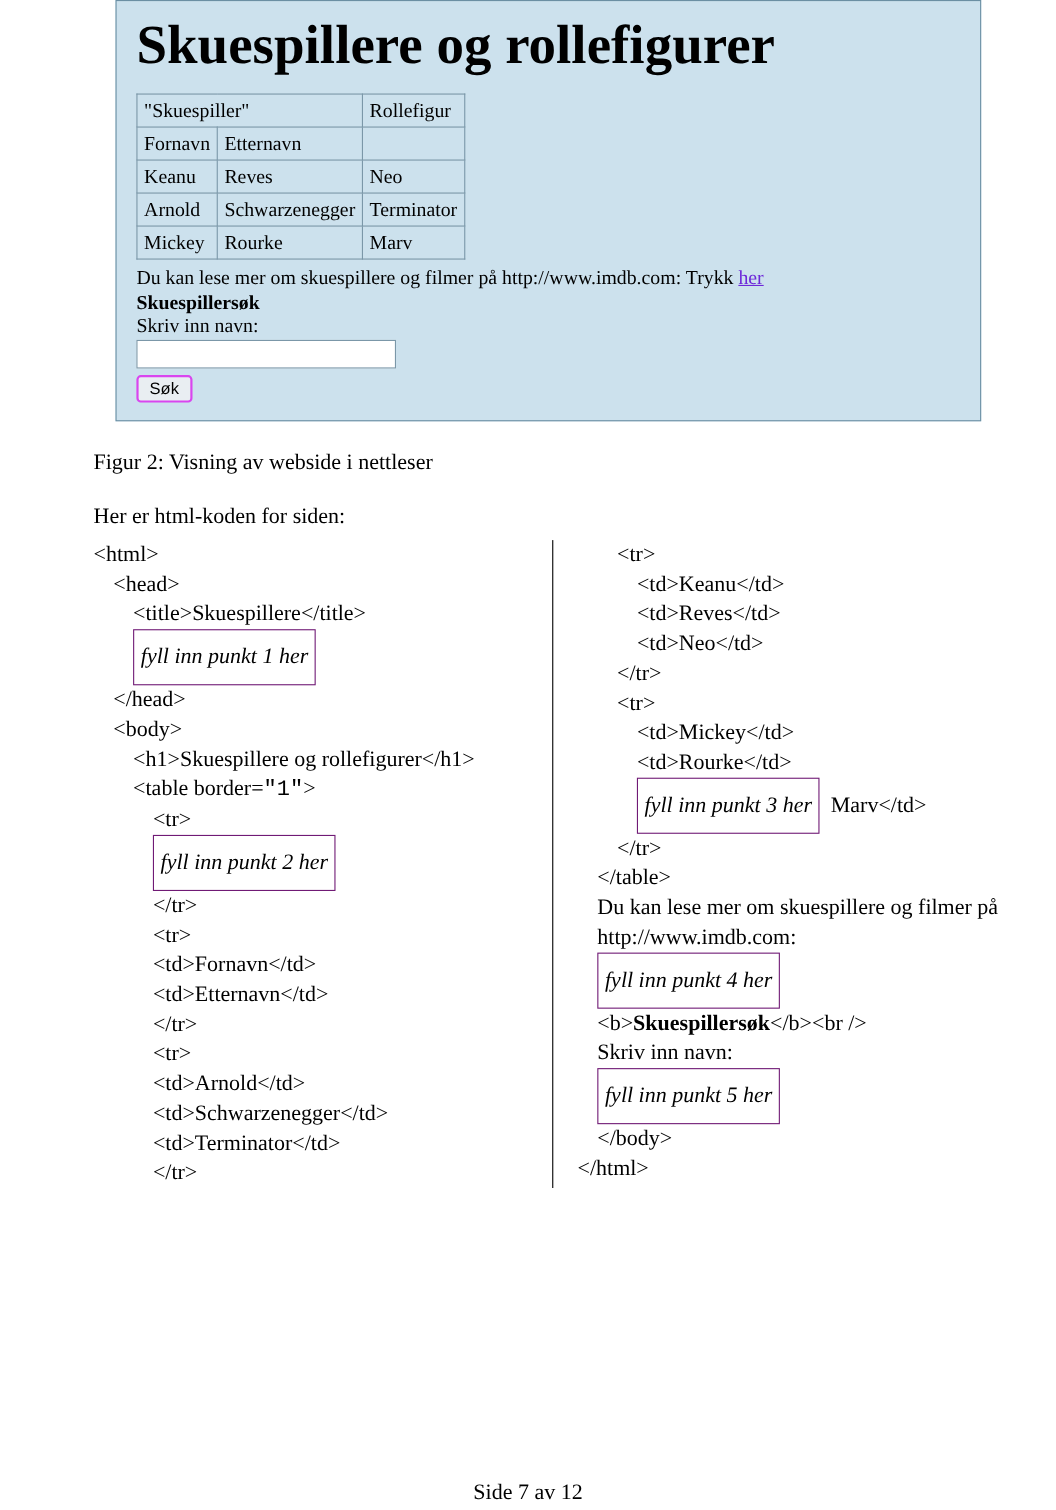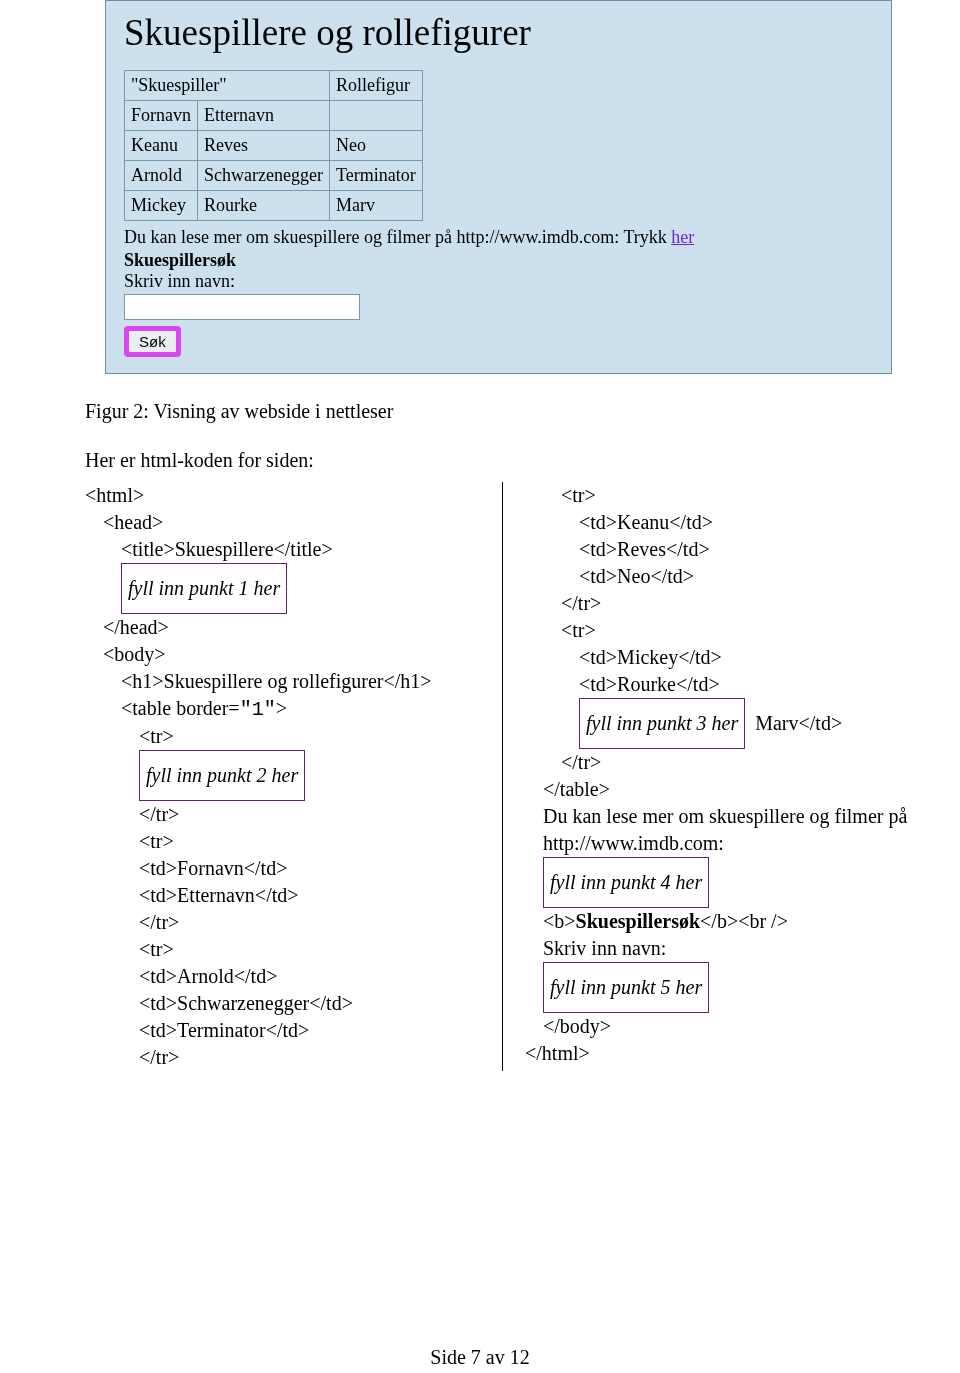--- a/index.html
+++ b/index.html
@@ -13,42 +13,42 @@
     background:#fff;
   }
   .page{padding:0 40px 0 85px;}
   .browser-shot{
     border:1px solid #6b8fa3;
     background:#cce1ed;
     width:785px;
     margin-left:20px;
   }
   .browser-inner{padding:10px 18px 16px 18px;font-family:"Times New Roman",serif;}
-  .shot-h1{font-size:37px;font-weight:normal;margin:0 0 16px 0;}
+  .shot-h1{font-size:50px;font-weight:bold;margin:0 0 16px 0;}
   .shot-table{border-collapse:collapse;background:#cce1ed;}
   .shot-table td,.shot-table th{
     border:1px solid #7b97a8;
     padding:4px 6px;
     font-size:18px;
     font-weight:normal;
     text-align:left;
     background:#cce1ed;
   }
   .shot-bold{font-weight:bold;font-size:19px;}
   .shot-line{font-size:18px;margin-top:6px;}
   .shot-link{color:#6d28d9;text-decoration:underline;}
   .shot-sub{font-weight:bold;font-size:18px;margin-top:2px;}
   .shot-label{font-size:18px;}
   .shot-input{
     width:230px;height:22px;background:#fff;border:1px solid #7b97a8;
     margin-top:2px;display:block;
   }
   .shot-button{
     display:inline-block;margin-top:6px;
-    background:#e9eef2;border:5px solid #d946ef;border-radius:4px;
+    background:#e9eef2;border:2px solid #d946ef;border-radius:4px;
     padding:2px 10px;font-family:Arial,sans-serif;font-size:15px;
   }
   .caption{text-align:left;font-size:20px;margin:26px 0 26px 0;}
   .intro{font-size:20px;margin-bottom:10px;}
   .cols{display:flex;align-items:stretch;}
   .col{flex:1;}
   .divider{width:1px;background:#000;margin:0 22px;}
   .code{font-size:20px;line-height:1.35;}
   .ind1{margin-left:18px;}
   .ind2{margin-left:36px;}

